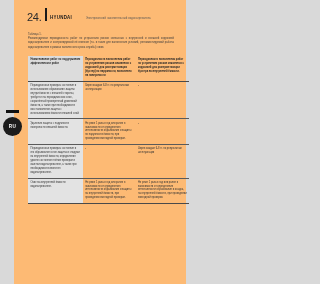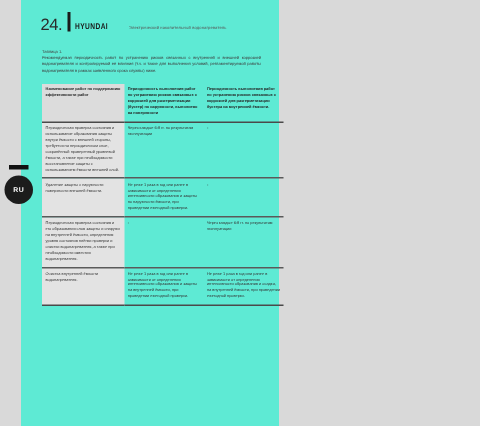--- a/index.html
+++ b/index.html
@@ -5,21 +5,21 @@
   html,body{margin:0;padding:0;}
   body{
     width:200px;height:284px;
     background:#d9d9d9;
     font-family:"Liberation Sans", sans-serif;
     overflow:hidden;
   }
   .page{
     position:absolute;left:14px;top:0;
     width:172px;height:284px;
-    background:#5eead4;
+    background:#fdba74;
   }
   
   .header{
     position:absolute;left:0;top:0;width:172px;height:34px;
   }
   .pagenum{
     position:absolute;left:13px;top:11px;
     font-size:11px;color:#2b2b2b;letter-spacing:-0.3px;
   }
   .logo-wrap{

